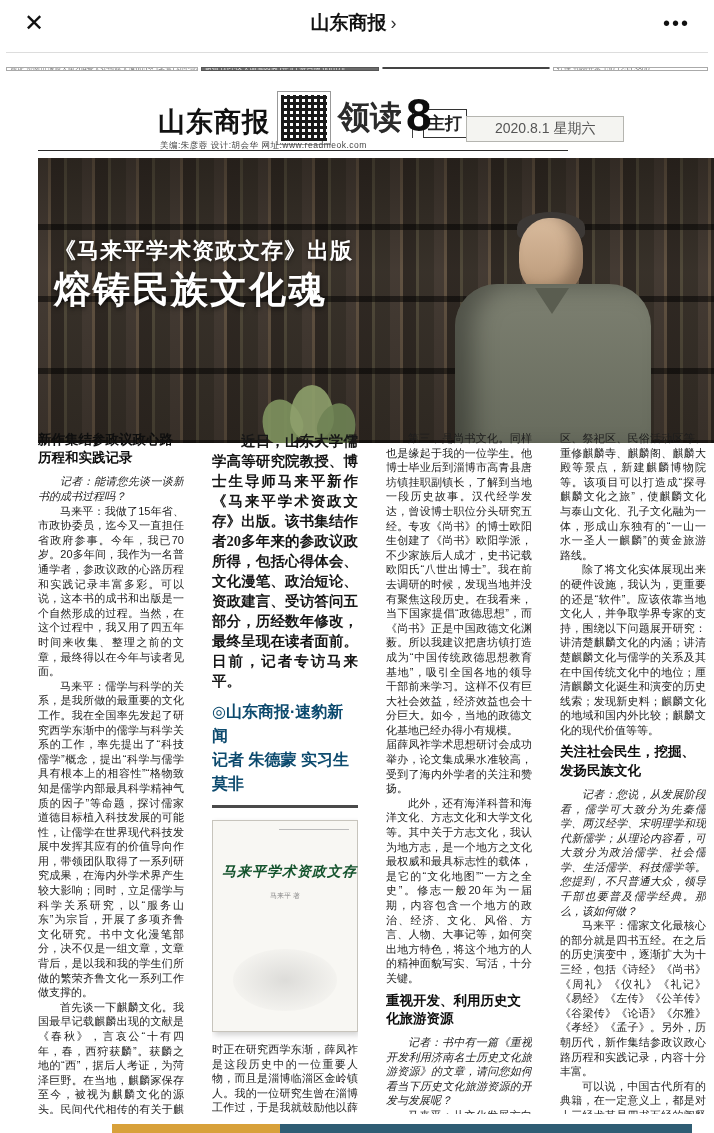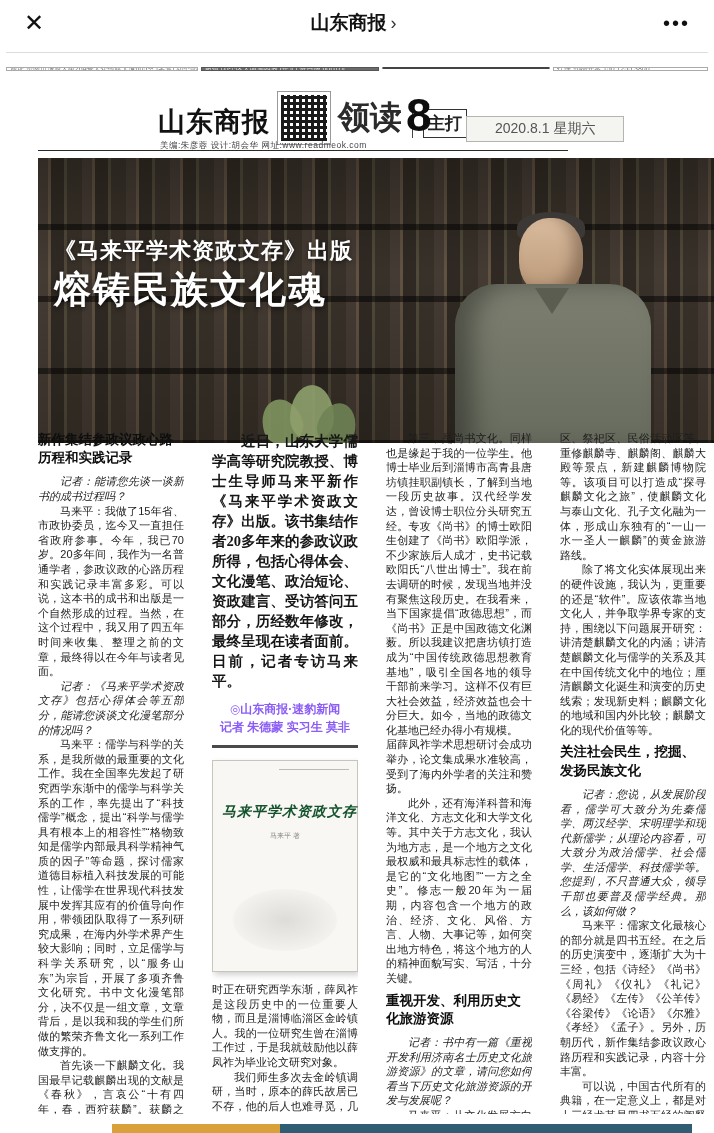--- a/index.html
+++ b/index.html
@@ -68,21 +68,21 @@
   .blk{margin:0;}
   .blk-p{text-indent:2em;}
   .blk-pc{text-indent:0;}
   .blk-q{text-indent:2em;font-weight:normal;font-style:italic;font-family:"Liberation Serif","DejaVu Serif",serif;}
   .blk-subhead{font-size:13.5px;font-weight:bold;line-height:1.35;text-indent:0;text-align:left;
     margin:6px 0 7px 0;color:#0e0e0e;}
   .col1 .blk-subhead:first-child{margin-top:0;}
   
   .intro{font-size:14.5px;line-height:20px;font-weight:bold;text-indent:2em;text-align:justify;
     font-family:"Liberation Serif","DejaVu Serif",serif;color:#161616;}
-  .byline{margin-top:9px;font-size:12px;font-weight:bold;text-align:center;line-height:1.5;color:#8b5cf6;}
+  .byline{margin-top:9px;font-size:16px;font-weight:bold;text-align:left;line-height:1.5;color:#0c4a6e;}
   .thick-rule{height:3px;background:#4a4a4a;margin:9px 0 12px 0;}
   .cover{height:210px;border:1px solid #c7c4bc;background:#f8f7f3;position:relative;
     box-shadow:2px 3px 6px rgba(0,0,0,.18);margin-bottom:10px;}
   .cover-topline{position:absolute;top:8px;right:8px;width:70px;border-top:1px solid #bbb;}
   .cover-title{position:absolute;top:44px;left:0;right:0;text-align:right;
     font-family:"Liberation Serif","DejaVu Serif",serif;font-style:italic;font-weight:bold;
     font-size:14px;color:#14532d;letter-spacing:1px;}
   .cover-author{position:absolute;top:68px;left:0;right:0;text-align:center;font-size:7px;color:#888;}
   .cover-seal{position:absolute;left:50%;top:128px;transform:translateX(-50%);width:104px;height:62px;
     border-radius:50%;background:radial-gradient(ellipse at center,rgba(150,150,150,.28),rgba(150,150,150,.05) 70%);}
@@ -141,21 +141,20 @@
     <div class="hl-kicker">《马来平学术资政文存》出版</div>
     <div class="hl-main">熔铸民族文化魂</div>
   </div>
 </div>
 
 <div class="columns">
   <div class="col col1">
       <div class="blk blk-subhead">新作集结参政议政心路历程和实践记录</div>
       <div class="blk blk-q">记者：能请您先谈一谈新书的成书过程吗？</div>
       <div class="blk blk-p">马来平：我做了15年省、市政协委员，迄今又一直担任省政府参事。今年，我已70岁。20多年间，我作为一名普通学者，参政议政的心路历程和实践记录丰富多彩。可以说，这本书的成书和出版是一个自然形成的过程。当然，在这个过程中，我又用了四五年时间来收集、整理之前的文章，最终得以在今年与读者见面。</div>
-      <div class="blk blk-q">记者：《马来平学术资政文存》包括心得体会等五部分，能请您谈谈文化漫笔部分的情况吗？</div>
       <div class="blk blk-p">马来平：儒学与科学的关系，是我所做的最重要的文化工作。我在全国率先发起了研究西学东渐中的儒学与科学关系的工作，率先提出了“科技儒学”概念，提出“科学与儒学具有根本上的相容性”“格物致知是儒学内部最具科学精神气质的因子”等命题，探讨儒家道德目标植入科技发展的可能性，让儒学在世界现代科技发展中发挥其应有的价值导向作用，带领团队取得了一系列研究成果，在海内外学术界产生较大影响；同时，立足儒学与科学关系研究，以“服务山东”为宗旨，开展了多项齐鲁文化研究。书中文化漫笔部分，决不仅是一组文章，文章背后，是以我和我的学生们所做的繁荣齐鲁文化一系列工作做支撑的。</div>
       <div class="blk blk-p">首先谈一下麒麟文化。我国最早记载麒麟出现的文献是《春秋》，言哀公“十有四年，春，西狩获麟”。获麟之地的“西”，据后人考证，为菏泽巨野。在当地，麒麟冢保存至今，被视为麒麟文化的源头。民间代代相传的有关于麒麟的大量的传说和爱麟、敬麟、崇拜麒麟的民风民俗等。</div>
     </div>
 
   <div class="col col2">
     <div class="intro">近日，山东大学儒学高等研究院教授、博士生导师马来平新作《马来平学术资政文存》出版。该书集结作者20多年来的参政议政所得，包括心得体会、文化漫笔、政治短论、资政建言、受访答问五部分，历经数年修改，最终呈现在读者面前。日前，记者专访马来平。</div>
     <div class="byline">
       <div>◎山东商报·速豹新闻</div>
       <div>记者 朱德蒙 实习生 莫非</div>
     </div>

